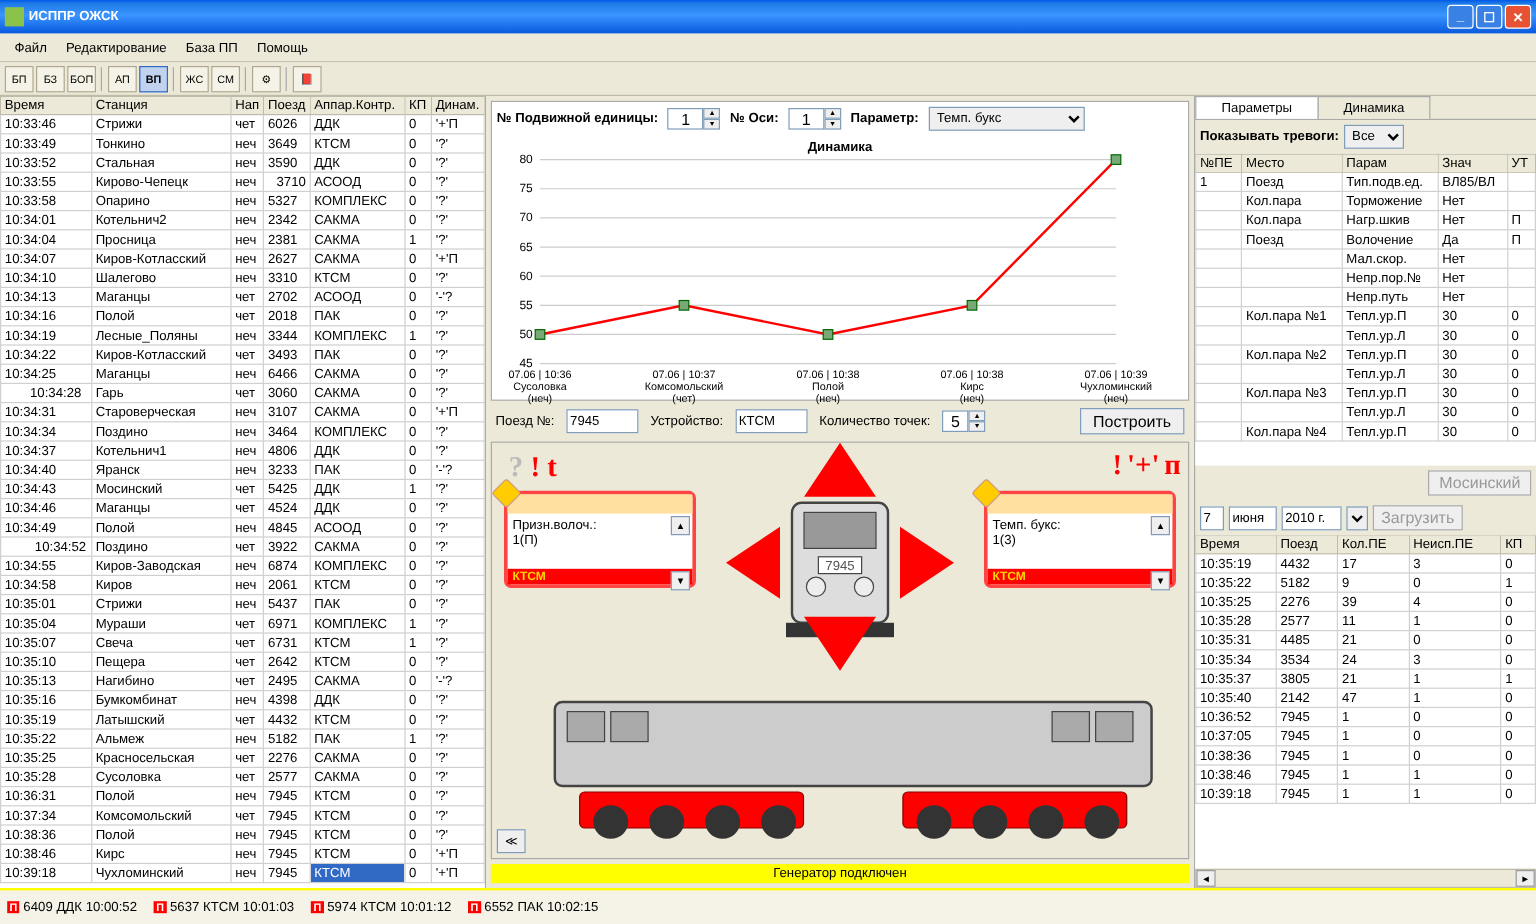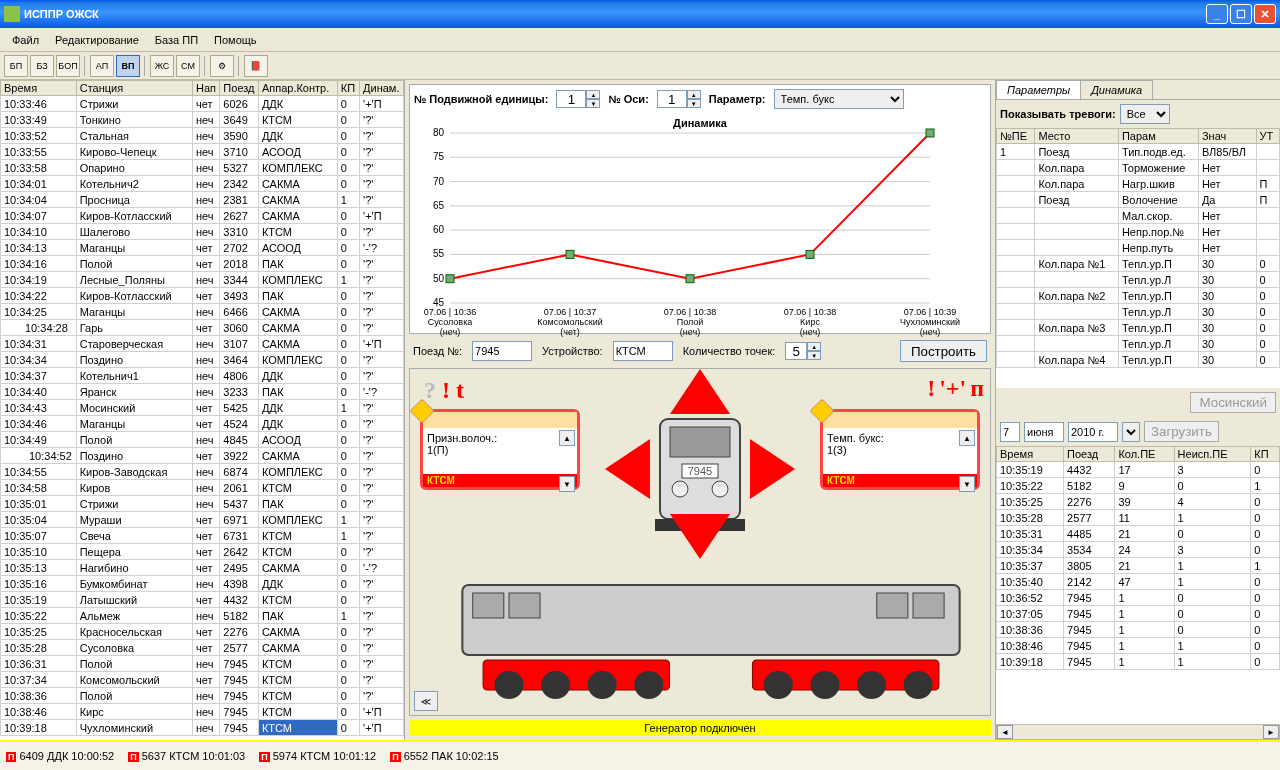--- a/index.html
+++ b/index.html
@@ -45,21 +45,21 @@
 .warnbox .ftr { background: red; color: gold; font-weight: bold; padding: 1px 4px; font-size: 10px; }
 .wicon { position:absolute; width:18px; height:18px; background:#ffcc00; border:1px solid #c98; border-radius:3px; transform: rotate(45deg); left:-10px; top:-10px; }
 .arrow { position: absolute; width: 0; height: 0; }
 .arrow.up { border-left: 30px solid transparent; border-right: 30px solid transparent; border-bottom: 45px solid red; }
 .arrow.down { border-left: 30px solid transparent; border-right: 30px solid transparent; border-top: 45px solid red; }
 .arrow.left { border-top: 30px solid transparent; border-bottom: 30px solid transparent; border-right: 45px solid red; }
 .arrow.right { border-top: 30px solid transparent; border-bottom: 30px solid transparent; border-left: 45px solid red; }
 .loco { position: absolute; }
 .rightpane { width: 285px; border-left: 1px solid #aaa; display: flex; flex-direction: column; }
 .tabs { display: flex; background: #ece9d8; border-bottom: 1px solid #aaa; }
-.tab { padding: 3px 10px; border: 1px solid #aaa; border-bottom: none; background: white; margin-right:-1px;font-style:italic; }
+.tab { padding: 3px 21px; border: 1px solid #aaa; border-bottom: none; background: white; margin-right:-1px; }
 .tab.inactive { background: #ece9d8; }
 .filterrow { padding: 4px; display: flex; align-items: center; gap: 4px; }
 .filterrow select { flex: none; width: 50px; }
 .rtbl1 { flex: 0 0 260px; overflow-y: auto; background: white; }
 .loadrow { padding: 4px; display: flex; gap: 4px; align-items:center; }
 .loadrow button { border: 1px solid #aaa; background: #efefef; color: #999; padding: 2px 6px; }
 .rtbl2 { flex: 1; overflow: auto; background: white; }
 .statusbar { height: 30px; background: #f5f3e8; border-top: 2px solid yellow; display: flex; align-items: center; padding: 0 6px; gap: 14px; font-size: 11px; }
 .statusbar .stitem::before { content: "П"; background: red; color: white; padding: 0 2px; margin-right: 3px; font-weight: bold; font-size: 9px; }
 .genbar { background: yellow; text-align: center; padding: 2px; font-size: 11px; }
@@ -148,21 +148,21 @@
               <td style="width: 26px;">неч</td>
               <td style="width: 36px;">3590</td>
               <td style="width: 78px;">ДДК</td>
               <td style="width: 22px;">0</td>
               <td style="width: 40px;">'?'</td>
             </tr>
             <tr>
               <td style="width: 50px;">10:33:55</td>
               <td style="width: 115px;">Кирово-Чепецк</td>
               <td style="width: 26px;">неч</td>
-              <td style="width: 36px;">3710</td>
+              <td style="width: 36px; text-align: right;">3710</td>
               <td style="width: 78px;">АСООД</td>
               <td style="width: 22px;">0</td>
               <td style="width: 40px;">'?'</td>
             </tr>
             <tr>
               <td style="width: 50px;">10:33:58</td>
               <td style="width: 115px;">Опарино</td>
               <td style="width: 26px;">неч</td>
               <td style="width: 36px;">5327</td>
               <td style="width: 78px;">КОМПЛЕКС</td>

